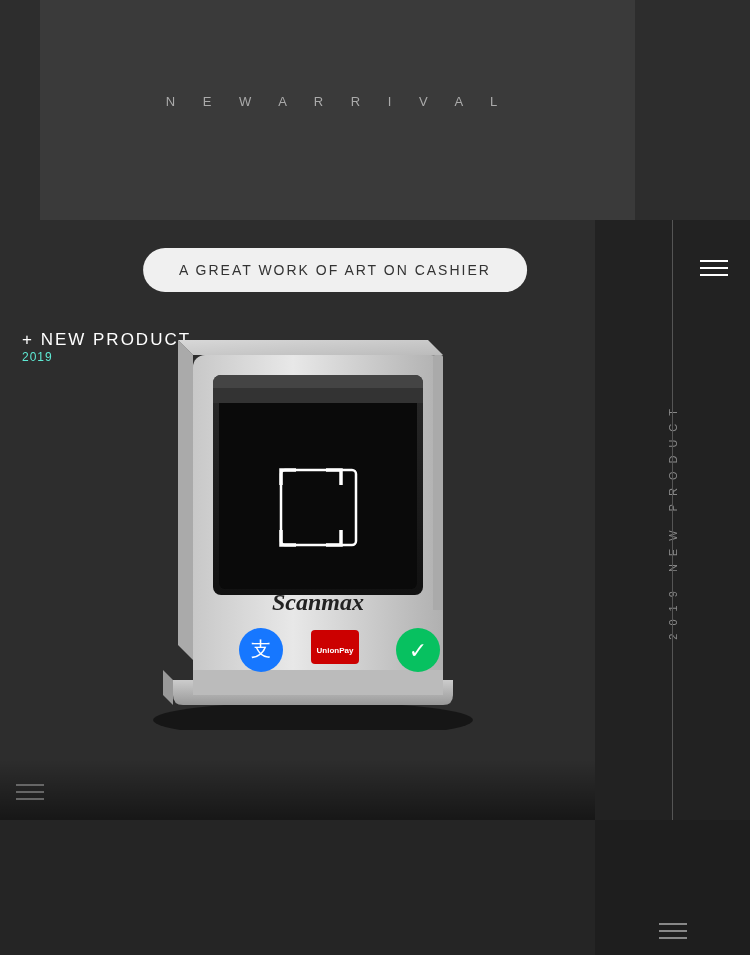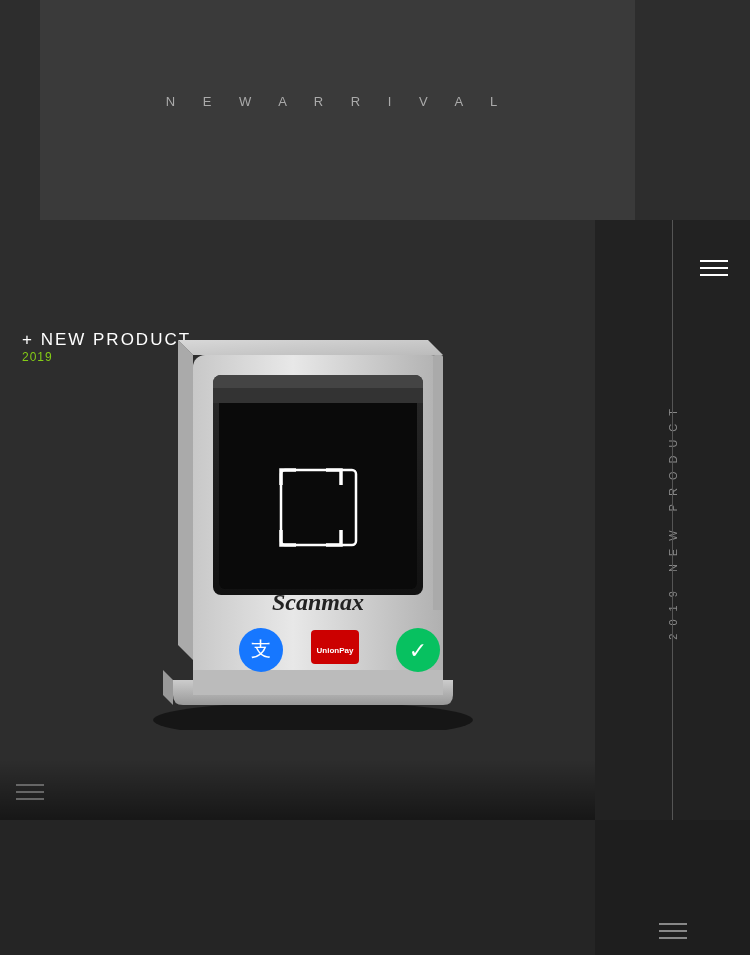--- a/index.html
+++ b/index.html
@@ -110,21 +110,21 @@
       color: #ffffff;
       font-size: 17px;
       letter-spacing: 2px;
       text-transform: uppercase;
     }
 
     .year-label {
       position: absolute;
       top: 130px;
       left: 22px;
-      color: #84cc16;
+      color: #5eead4;
       font-size: 12px;
       letter-spacing: 1px;
     }
 
     
     .side-line-right {
       position: absolute;
       right: 77px;
       top: 0;
       width: 1px;
@@ -245,20 +245,21 @@
   </style>
 </head>
 <body>
 
 <div class="top-section">
   <div class="new-arrival-text">N E W   A R R I V A L</div>
 </div>
 
 <div class="hero-section">
 
+  <div class="pill-button">A GREAT WORK OF ART ON CASHIER</div>
 
   <div class="hamburger-top">
     <span></span>
     <span></span>
     <span></span>
   </div>
 
   <div class="new-product-label">+ NEW PRODUCT</div>
   <div class="year-label">2019</div>
 

